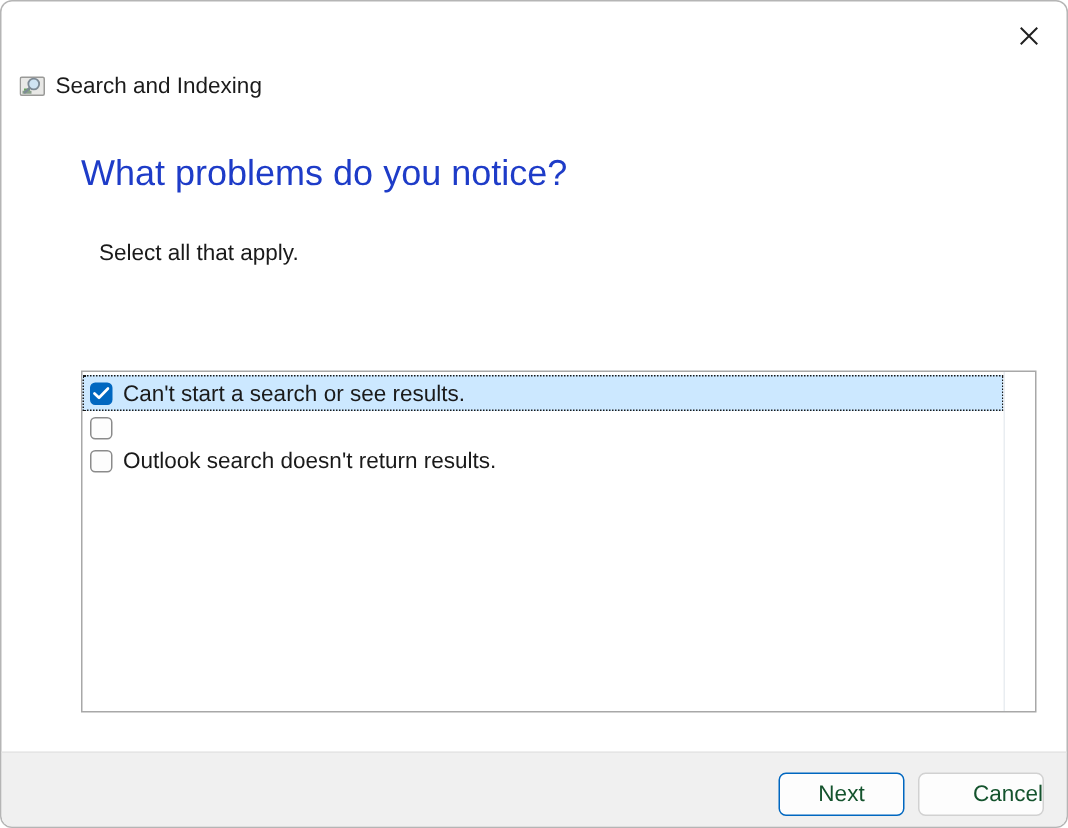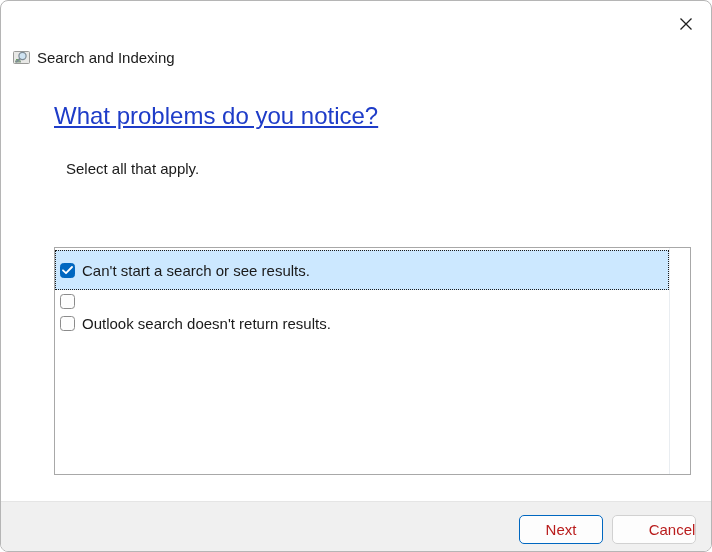--- a/index.html
+++ b/index.html
@@ -25,62 +25,62 @@
     border-radius:5px;background:transparent;border:none;
   }
 
   
   .titlebar{position:absolute;left:12px;top:48px;display:flex;align-items:flex-end;gap:7px;}
   .titlebar .app-title{font-size:15px;color:#1b1b1b;}
 
   
   .heading{
     position:absolute;left:53px;top:101px;font-size:24px;font-weight:400;
-    color:var(--heading);letter-spacing:0;text-decoration:underline;
+    color:var(--heading);letter-spacing:0;
   }
   .instruction{position:absolute;left:65px;top:159px;font-size:15px;}
 
   
   .listbox{
     position:absolute;left:53px;top:246px;width:637px;height:228px;
     border:1px solid #a8a8a8;background:#fff;
   }
   .listbox-rows{
     position:absolute;left:0;top:0;bottom:0;right:21px;padding-top:2px;
   }
   .scroll-track{
     position:absolute;top:0;right:0;bottom:0;width:21px;
     border-left:1px solid #e9edf1;background:#fff;
   }
   .list-row{
     display:flex;align-items:center;height:22px;padding-left:3px;gap:7px;
     cursor:default;
   }
   .list-row.selected{
-    background:var(--selection);height:40px;
+    background:var(--selection);height:24px;
     outline:1px dotted #1a1a1a;outline-offset:-1px;
   }
   .checkbox{
     width:15px;height:15px;margin-left:2px;flex:0 0 auto;
     border:1px solid #8b8b8b;border-radius:3.5px;background:#fdfdfd;
     display:flex;align-items:center;justify-content:center;
   }
   .checkbox.checked{background:var(--accent);border-color:var(--accent);}
   .checkbox svg{display:none;}
   .checkbox.checked svg{display:block;}
   .row-label{font-size:15px;white-space:nowrap;}
 
   
   .footer{
     position:absolute;left:0;right:0;bottom:0;height:50px;
     background:var(--footer-bg);border-top:1px solid #e5e5e5;
   }
   .btn{
     position:absolute;top:13px;width:84px;height:29px;border-radius:5px;
-    background:#fdfdfd;font-size:15px;font-family:inherit;color:#b91c1c;
+    background:#fdfdfd;font-size:15px;font-family:inherit;color:#14532d;
     display:flex;align-items:center;justify-content:center;cursor:default;
   }
   .btn-next{left:518px;border:1.5px solid var(--accent);}
   .btn-cancel{left:611px;border:1px solid #d1d1d1;padding-left:36px;}
 </style>
 </head>
 <body>
 
 <div class="window">
 

